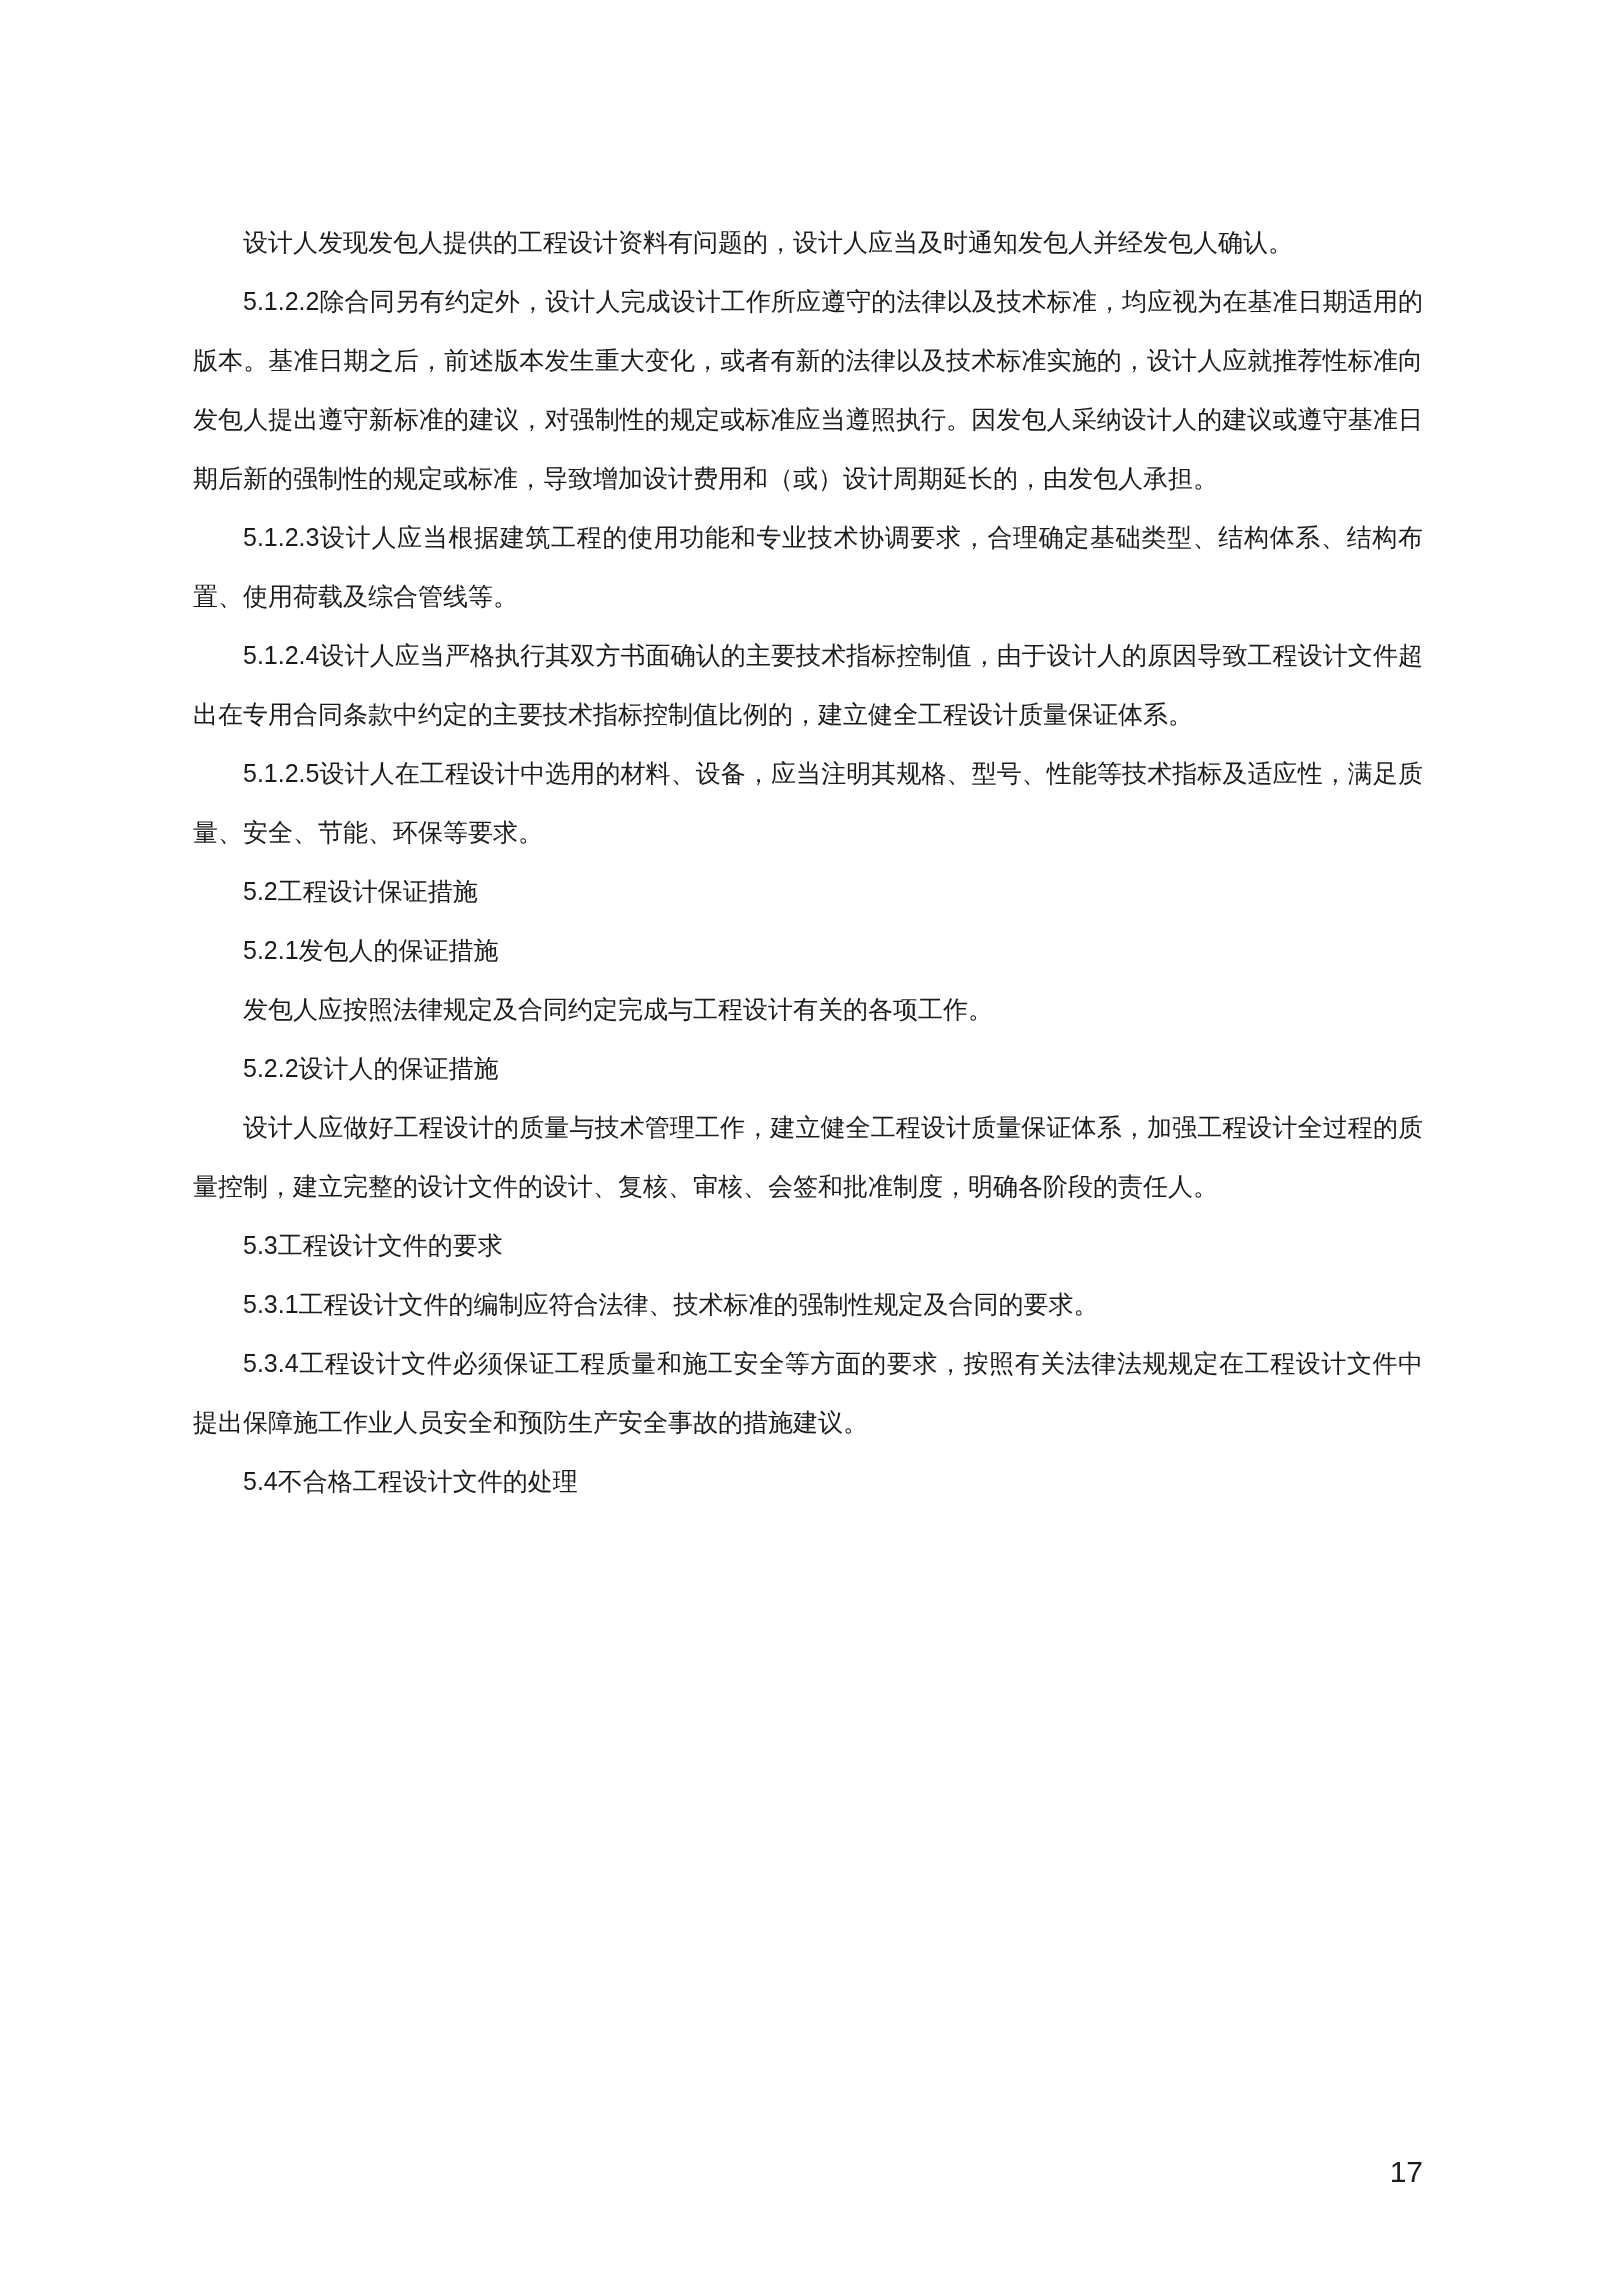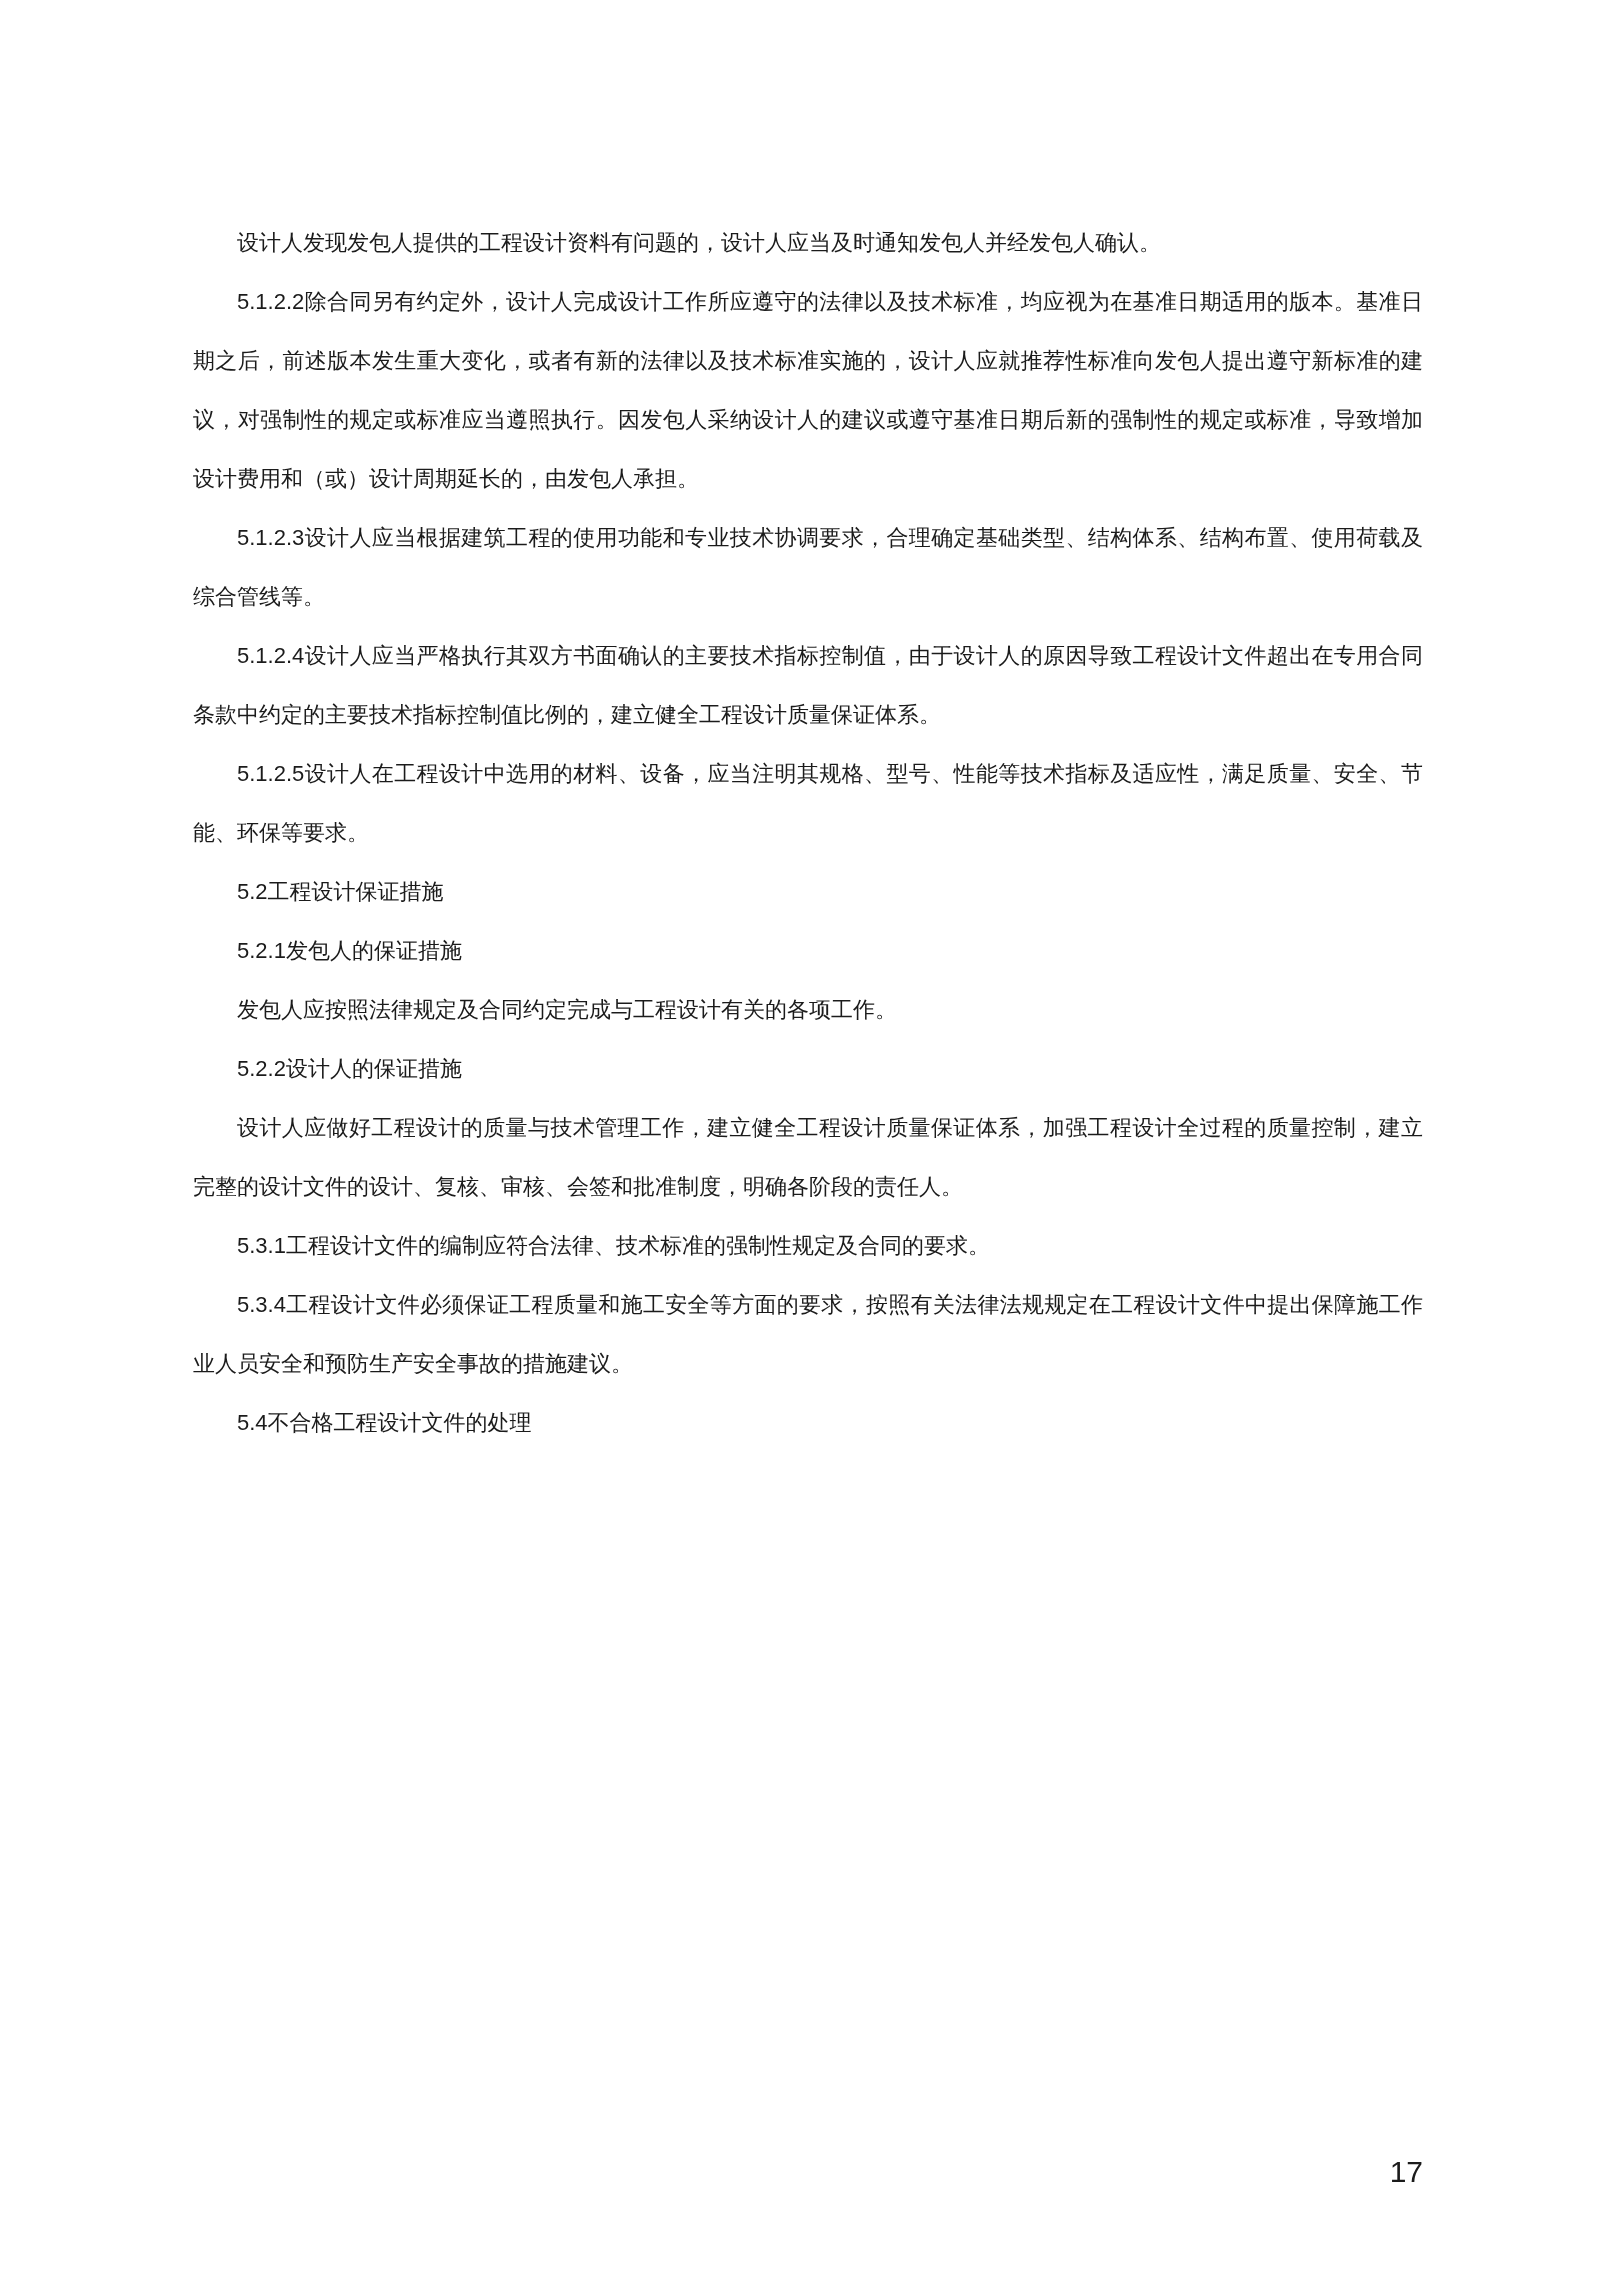--- a/index.html
+++ b/index.html
@@ -18,21 +18,21 @@
   }
   .content {
     position: absolute;
     left: 193px;
     top: 213px;
     width: 1230px;
   }
   .para {
     margin: 0;
     padding: 0;
-    font-size: 22px;
+    font-size: 25px;
     line-height: 59px;
     text-align: justify;
     text-justify: inter-ideograph;
     text-indent: 2em;
     word-break: break-all;
     overflow-wrap: break-word;
     color: #1b1b1b;
     font-weight: 400;
   }
   .footer {
@@ -55,20 +55,21 @@
     <p class="para">设计人发现发包人提供的工程设计资料有问题的，设计人应当及时通知发包人并经发包人确认。</p>
     <p class="para">5.1.2.2除合同另有约定外，设计人完成设计工作所应遵守的法律以及技术标准，均应视为在基准日期适用的版本。基准日期之后，前述版本发生重大变化，或者有新的法律以及技术标准实施的，设计人应就推荐性标准向发包人提出遵守新标准的建议，对强制性的规定或标准应当遵照执行。因发包人采纳设计人的建议或遵守基准日期后新的强制性的规定或标准，导致增加设计费用和（或）设计周期延长的，由发包人承担。</p>
     <p class="para">5.1.2.3设计人应当根据建筑工程的使用功能和专业技术协调要求，合理确定基础类型、结构体系、结构布置、使用荷载及综合管线等。</p>
     <p class="para">5.1.2.4设计人应当严格执行其双方书面确认的主要技术指标控制值，由于设计人的原因导致工程设计文件超出在专用合同条款中约定的主要技术指标控制值比例的，建立健全工程设计质量保证体系。</p>
     <p class="para">5.1.2.5设计人在工程设计中选用的材料、设备，应当注明其规格、型号、性能等技术指标及适应性，满足质量、安全、节能、环保等要求。</p>
     <p class="para">5.2工程设计保证措施</p>
     <p class="para">5.2.1发包人的保证措施</p>
     <p class="para">发包人应按照法律规定及合同约定完成与工程设计有关的各项工作。</p>
     <p class="para">5.2.2设计人的保证措施</p>
     <p class="para">设计人应做好工程设计的质量与技术管理工作，建立健全工程设计质量保证体系，加强工程设计全过程的质量控制，建立完整的设计文件的设计、复核、审核、会签和批准制度，明确各阶段的责任人。</p>
+    <p class="para">5.3工程设计文件的要求</p>
     <p class="para">5.3.1工程设计文件的编制应符合法律、技术标准的强制性规定及合同的要求。</p>
     <p class="para">5.3.4工程设计文件必须保证工程质量和施工安全等方面的要求，按照有关法律法规规定在工程设计文件中提出保障施工作业人员安全和预防生产安全事故的措施建议。</p>
     <p class="para">5.4不合格工程设计文件的处理</p>
   </div>
 
   <div class="footer">17</div>
 </div>
 
 
 </body></html>

